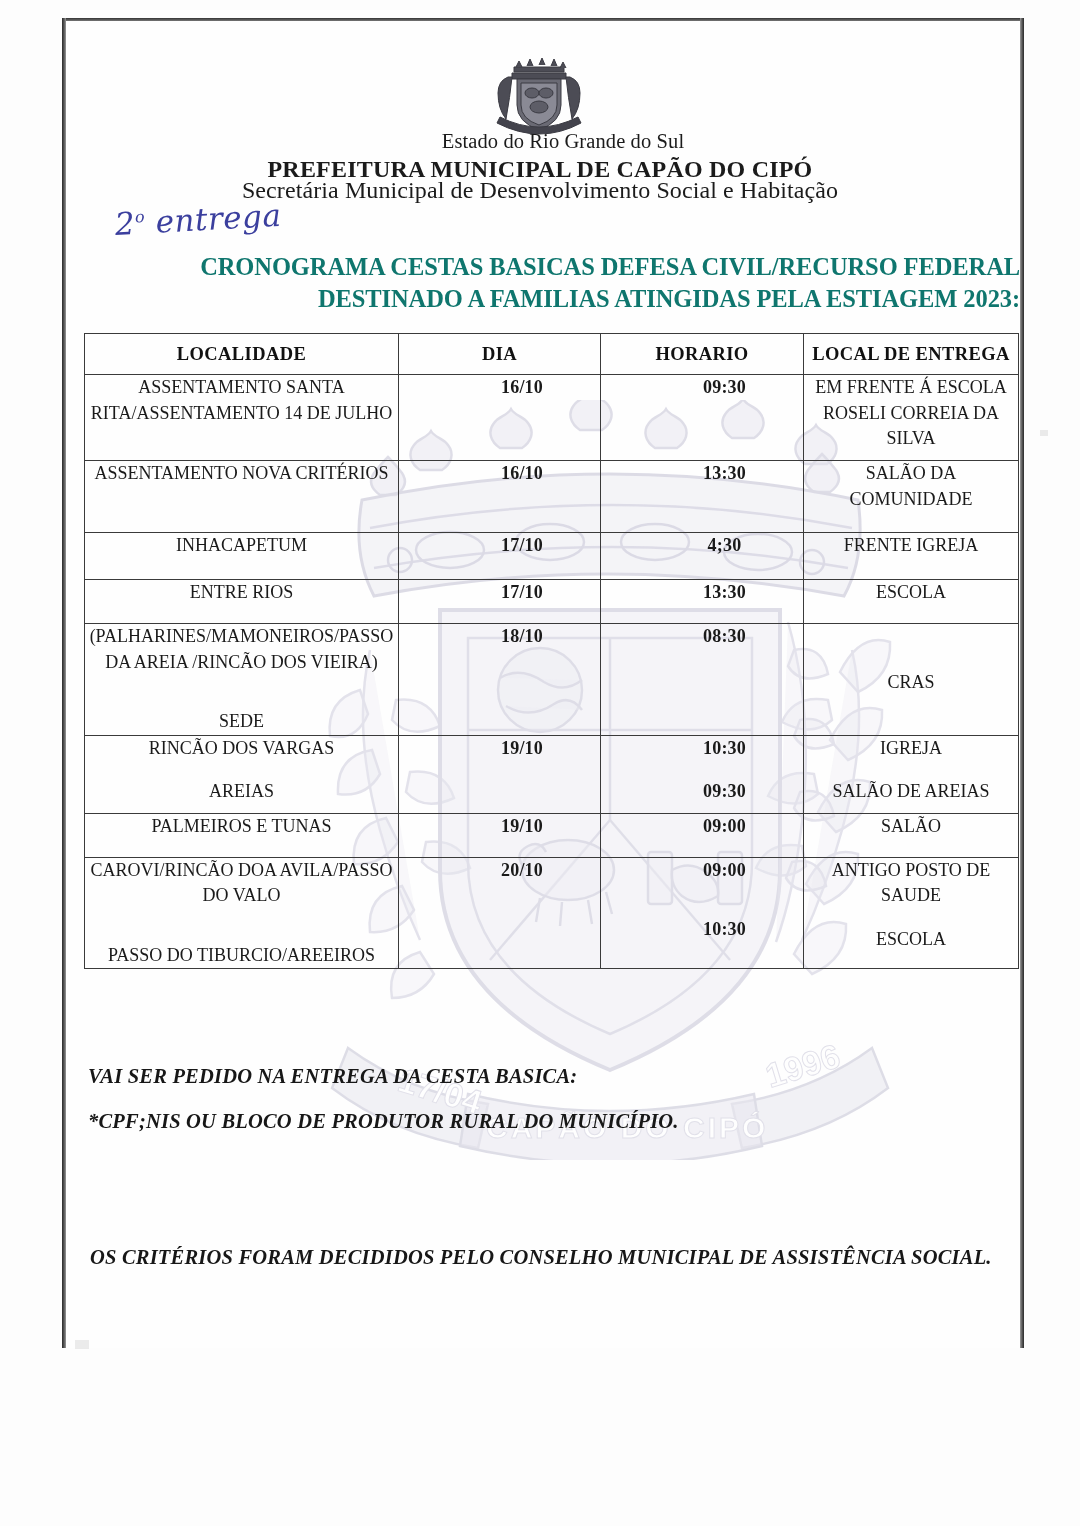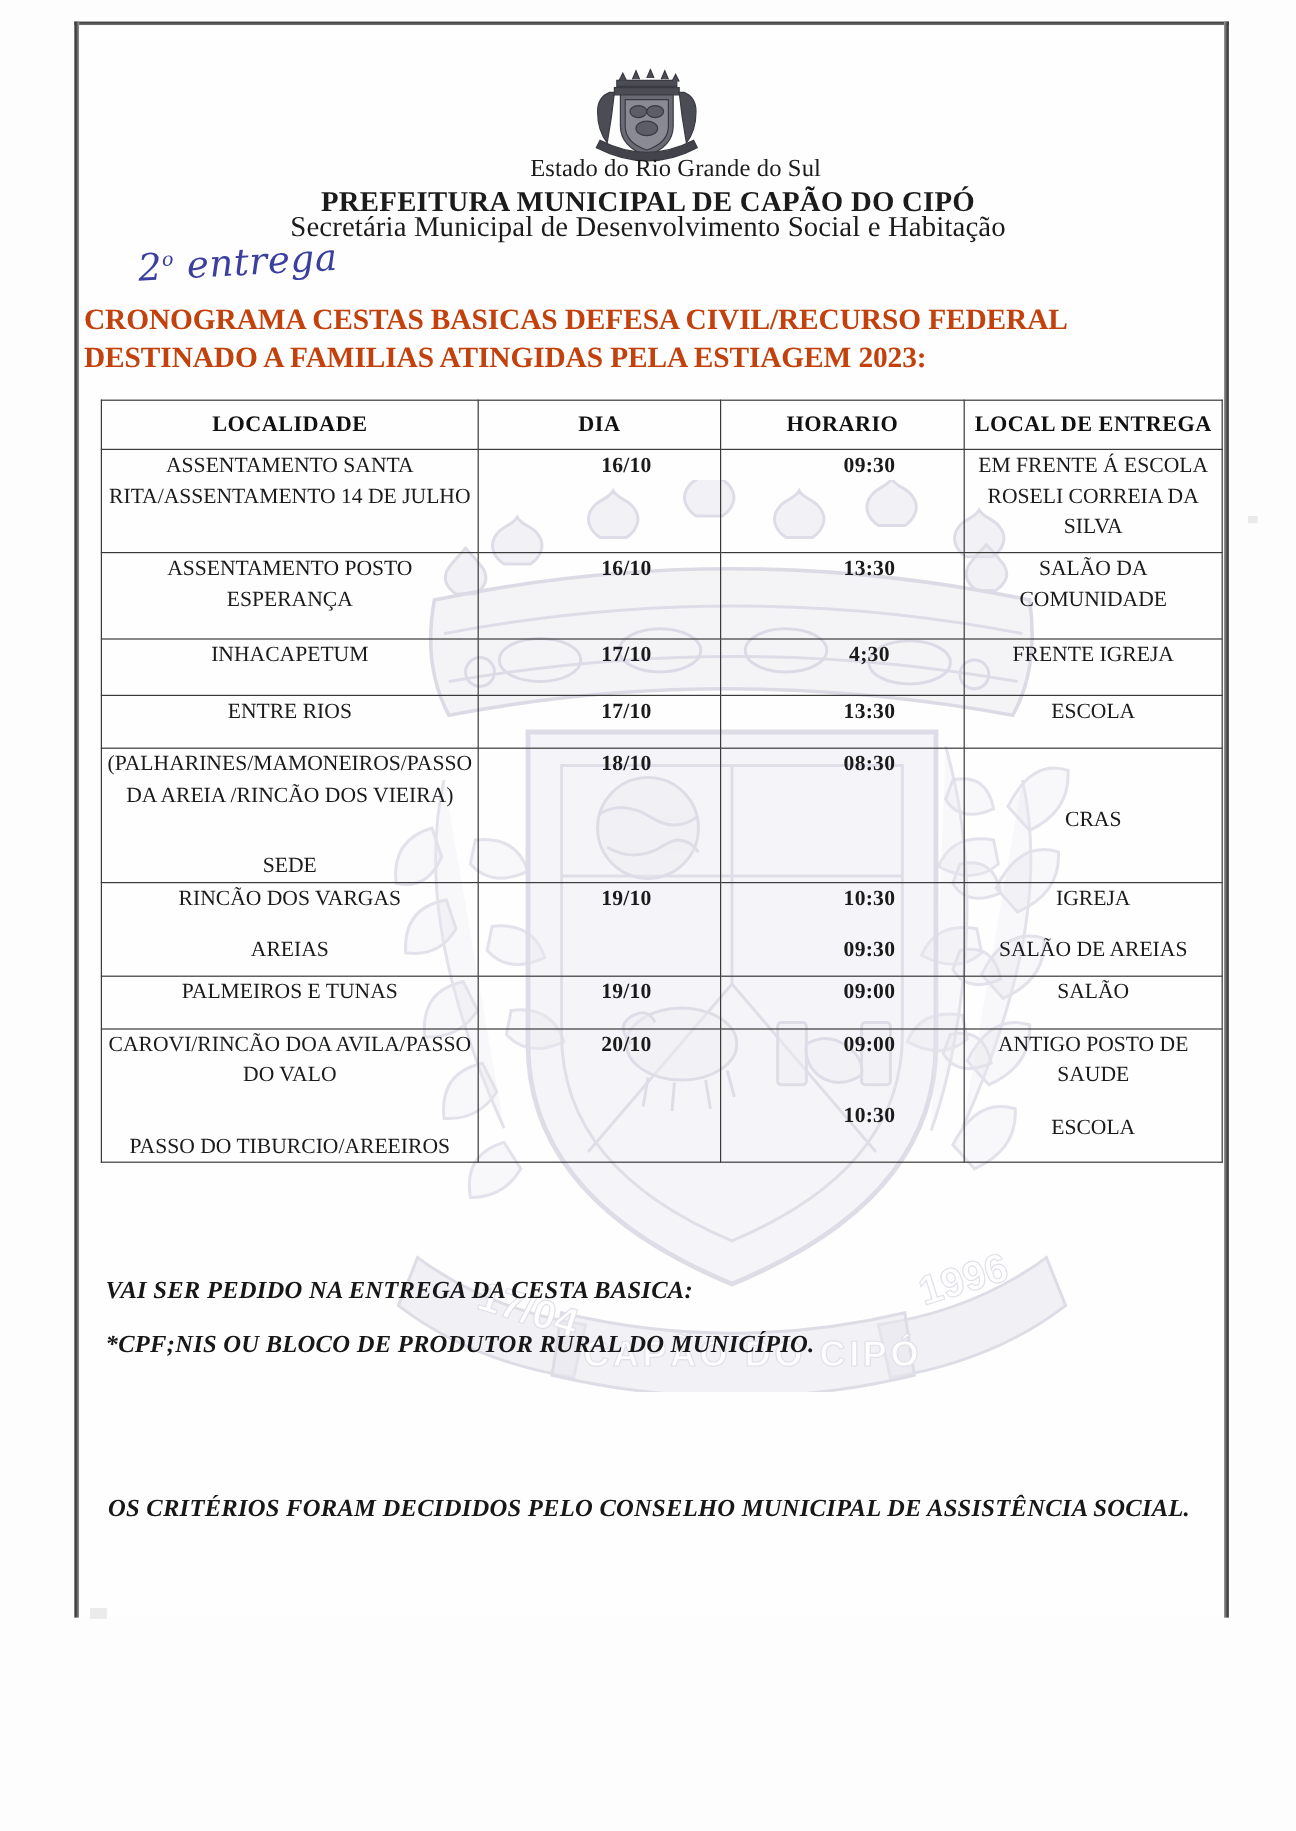--- a/index.html
+++ b/index.html
@@ -88,24 +88,24 @@
     transform: rotate(-3.2deg);
     transform-origin: left bottom;
     letter-spacing: .5px;
     white-space: nowrap;
   }
   .handwriting sup { font-size: 16px; vertical-align: super; }
 
   .title {
     position: absolute;
     left: 70px; width: 950px;
-    text-align: left;
+    text-align: right;
     font-weight: bold;
     font-size: 24.5px;
-    color: #c2410c;
+    color: #0f766e;
     letter-spacing: -0.1px;
   }
   .title-1 { top: 253px; }
   .title-2 { top: 285px; }
 
   
   .tbl {
     position: absolute;
     left: 84px;
     top: 333px;
@@ -320,21 +320,21 @@
       </tr>
     </thead>
     <tbody>
       <tr style="height:86px;">
         <td class="cell">ASSENTAMENTO SANTA RITA/ASSENTAMENTO 14 DE JULHO</td>
         <td class="cell bold">16/10</td>
         <td class="cell bold">09:30</td>
         <td class="cell">EM FRENTE Á ESCOLA ROSELI CORREIA DA SILVA</td>
       </tr>
       <tr style="height:72px;">
-        <td class="cell">ASSENTAMENTO POSTO ESPERANÇA</td>
+        <td class="cell">ASSENTAMENTO NOVA CRITÉRIOS</td>
         <td class="cell bold">16/10</td>
         <td class="cell bold">13:30</td>
         <td class="cell">SALÃO DA COMUNIDADE</td>
       </tr>
       <tr style="height:47px;">
         <td class="cell">INHACAPETUM</td>
         <td class="cell bold">17/10</td>
         <td class="cell bold">4;30</td>
         <td class="cell">FRENTE IGREJA</td>
       </tr>

